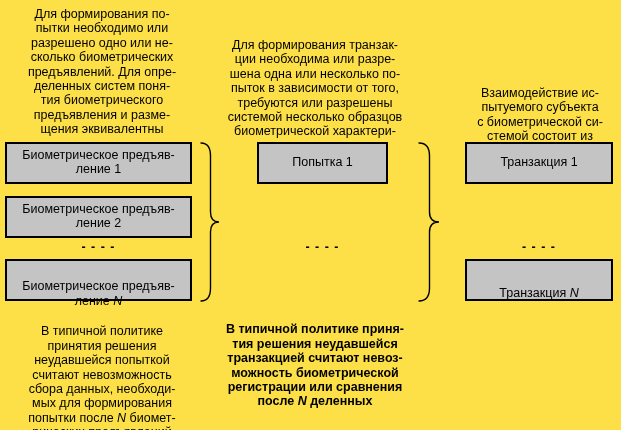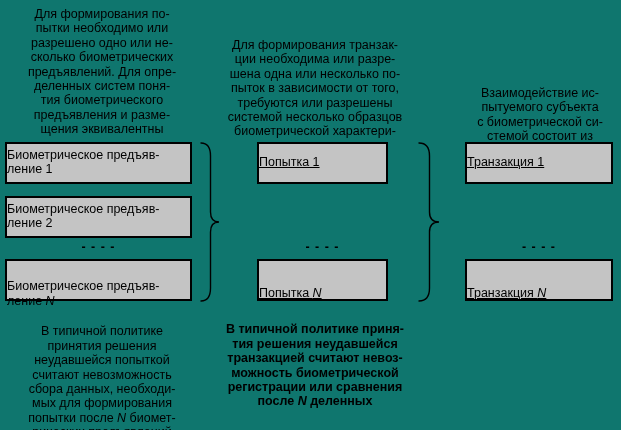--- a/index.html
+++ b/index.html
@@ -1,41 +1,42 @@
 <!DOCTYPE html>
 <html><head>
 <meta charset="utf-8">
 <style>
   html, body { margin: 0; padding: 0; background: #ffffff; }
   .stage {
     position: relative;
     width: 621px;
     height: 430px;
-    background: #0f766e;
+    background: #fde047;
     color: #000000;
     font-family: "Liberation Sans", "DejaVu Sans", sans-serif;
     font-size: 12.5px;
     line-height: 14.4px;
     overflow: hidden;
   }
   .txt {
     position: absolute;
     text-align: center;
     white-space: pre-line;
   }
   .box {
     position: absolute;
     box-sizing: border-box;
     height: 42px;
     background: #c4c4c4;
     border: 2px solid #000000;
+    text-align: center;
     white-space: pre-line;
   }
   .box.two-line { padding-top: 4px; }
-  .box.one-line { padding-top: 11px; text-decoration: underline; }
+  .box.one-line { padding-top: 11px; }
   .sep {
     position: absolute;
     height: 14px;
     text-align: center;
     font-weight: bold;
     letter-spacing: 1px;
     white-space: pre;
   }
   .brace { position: absolute; }
   
@@ -92,23 +93,20 @@
 ции необходима или разре-
 шена одна или несколько по-
 пыток в зависимости от того,
 требуются или разрешены
 системой несколько образцов
 биометрической характери-
 стики</div>
 
   <div class="box one-line col-mid row-1">Попытка 1</div>
   <div class="sep col-mid row-sep">- - - -</div>
-  <div class="box one-line col-mid row-3">
-    <span>Попытка </span><i>N</i>
-  </div>
 
   <div class="txt" style="left:214px; top:308px; width:202px;font-weight:bold;">
     <span>В типичной политике приня-
 тия решения неудавшейся
 транзакцией считают невоз-
 можность биометрической
 регистрации или сравнения
 после </span><i>N</i><span> деленных</span>
   </div>
 

